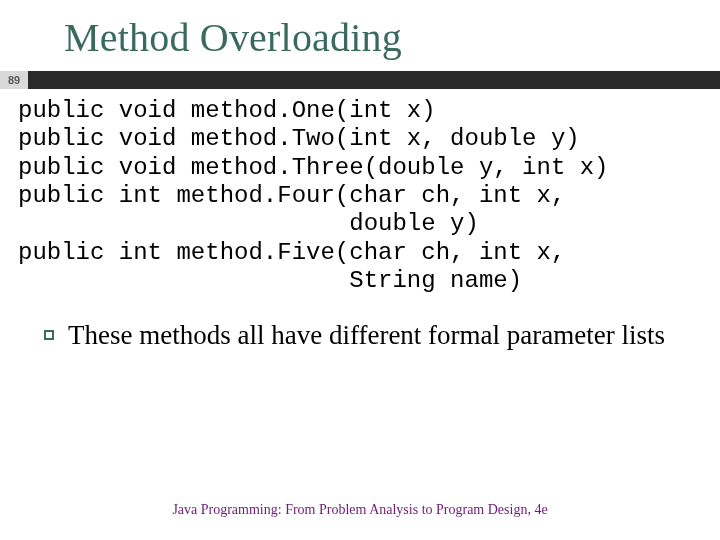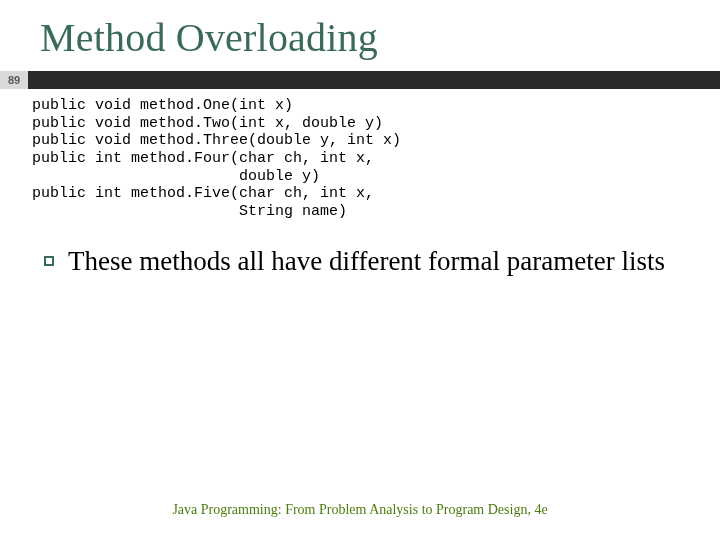--- a/index.html
+++ b/index.html
@@ -11,21 +11,21 @@
     font-family: "Times New Roman", Times, serif;
     overflow: hidden;
   }
   .slide {
     width: 720px;
     height: 540px;
     position: relative;
     box-sizing: border-box;
   }
   .title-area {
-    padding: 14px 0 4px 40px;
+    padding: 14px 0 4px 64px;
   }
   .title {
     font-size: 40px;
     color: #3a6a5e;
     font-weight: 400;
     letter-spacing: 0.2px;
   }
   .bar-row {
     display: flex;
     align-items: stretch;
@@ -45,25 +45,25 @@
     align-items: center;
     justify-content: center;
     box-sizing: border-box;
   }
   .accent-bar {
     flex: 1;
     background: #2a2a2a;
   }
   .code-block {
     font-family: "Courier New", Courier, monospace;
-    font-size: 15px;
+    font-size: 24px;
     color: #000;
     white-space: pre;
     line-height: 1.18;
-    padding: 8px 0 0 32px;
+    padding: 8px 0 0 18px;
   }
   .body-text {
     padding: 24px 40px 0 44px;
   }
   .bullet-row {
     display: flex;
     align-items: flex-start;
   }
   .bullet {
     width: 10px;
@@ -79,21 +79,21 @@
     color: #000;
     line-height: 1.22;
   }
   .footer {
     position: absolute;
     bottom: 22px;
     left: 0;
     width: 100%;
     text-align: center;
     font-size: 14px;
-    color: #4d7c0f;
+    color: #701a75;
     margin-top: 36px;
   }
 </style>
 </head>
 <body>
 
 <div class="slide">
 
   <div class="title-area">
     <div class="title">Method Overloading</div>

